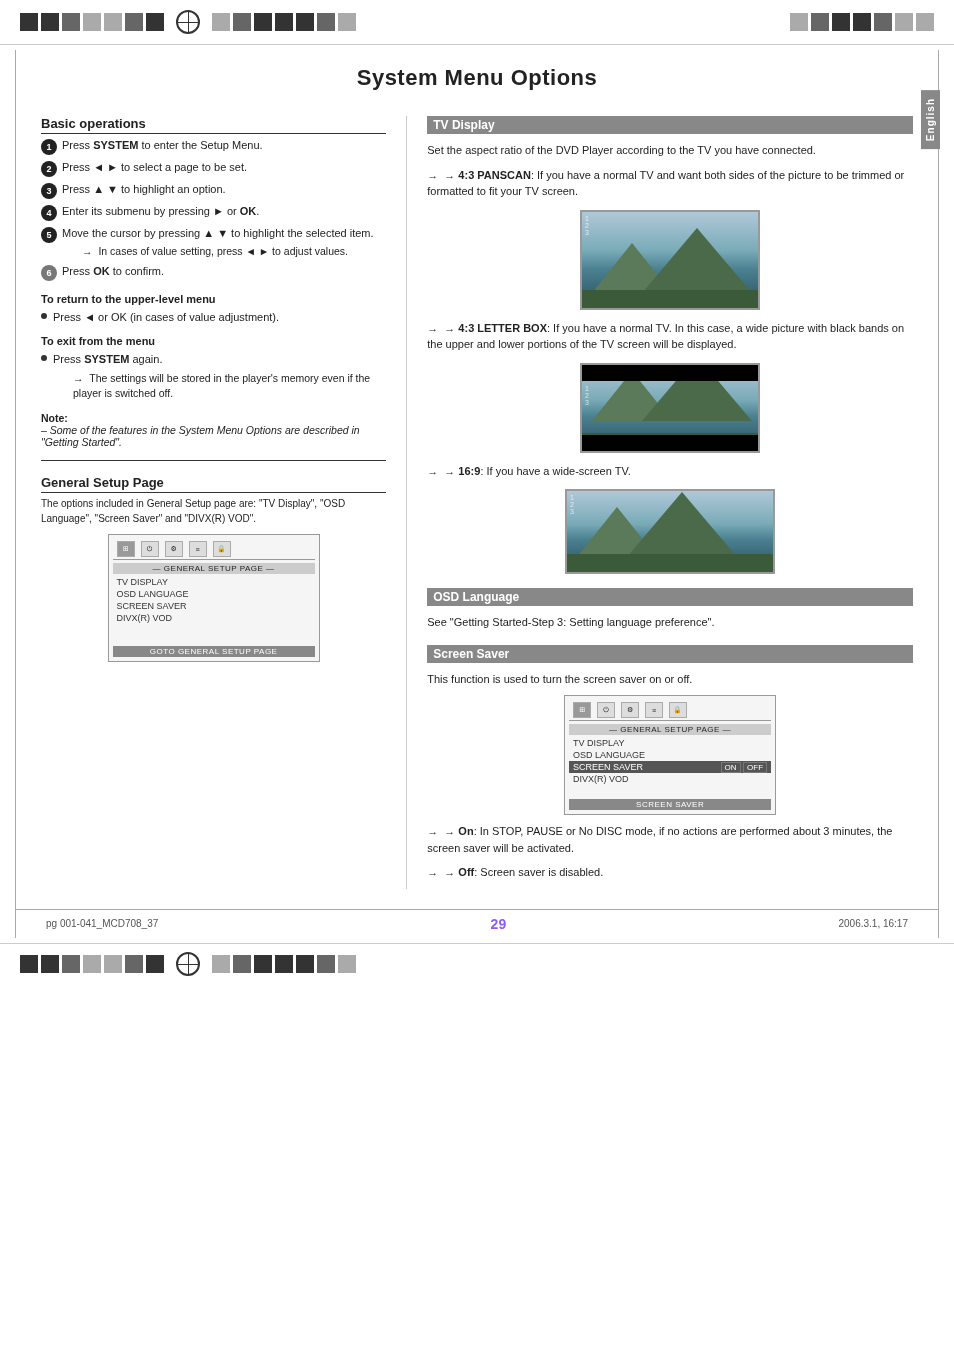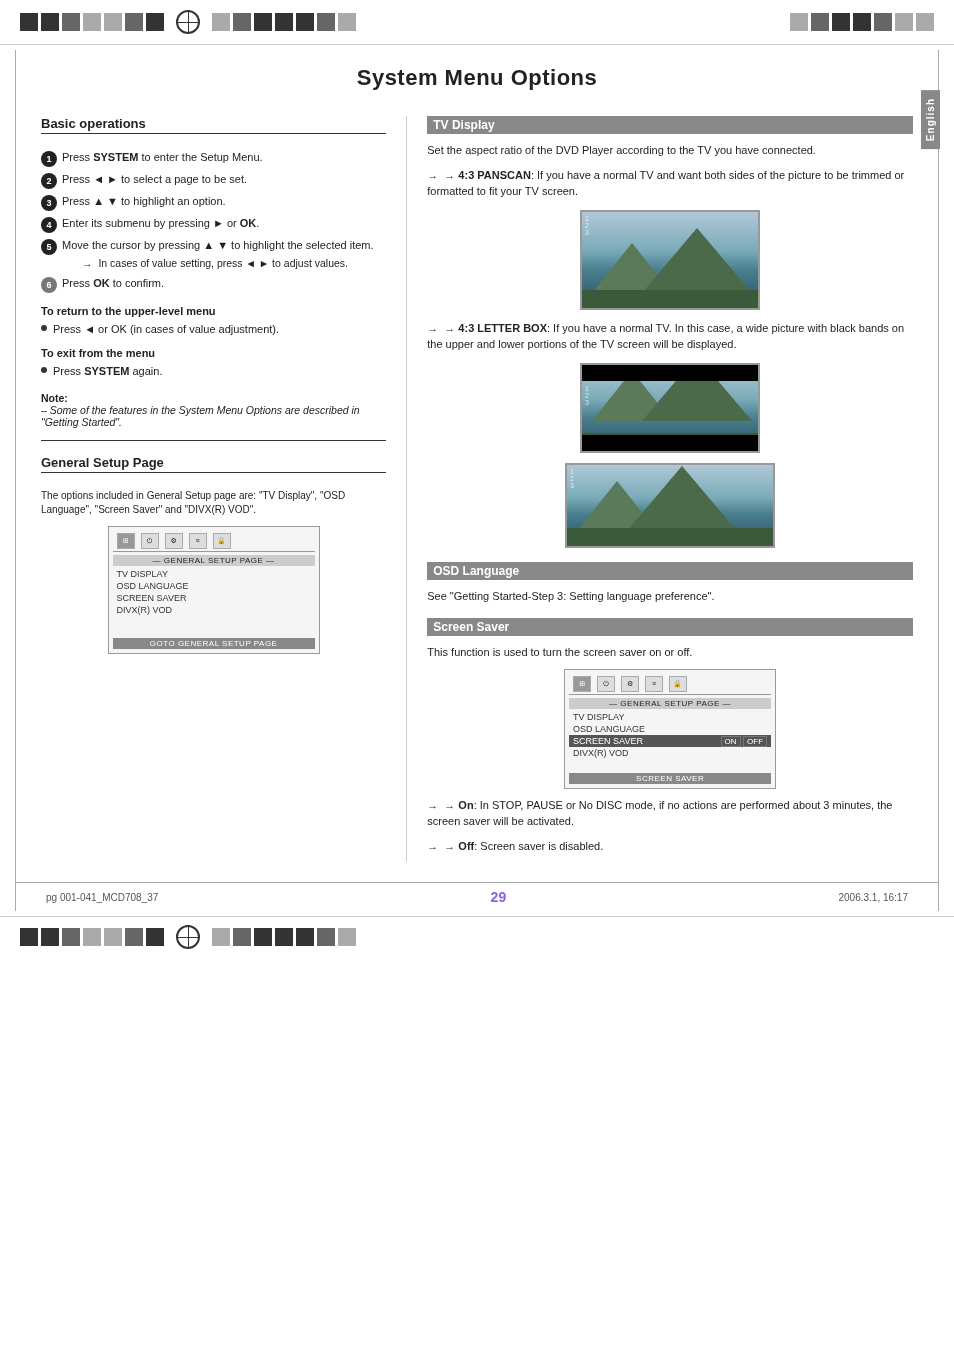--- a/index.html
+++ b/index.html
@@ -113,21 +113,21 @@
       font-weight: bold;
       padding: 15px 0 15px 0;
       letter-spacing: 0.5px;
     }
 
     
     .section-header {
       font-size: 13px;
       font-weight: bold;
       border-bottom: 1.5px solid #333;
-      margin-bottom: 16px;
+      margin-bottom: 4px;
       padding-bottom: 2px;
     }
 
     .section-header-box {
       font-size: 12px;
       font-weight: bold;
       background: #888;
       color: #fff;
       padding: 2px 6px;
       margin-bottom: 8px;
@@ -481,20 +481,23 @@
           <span>Press ◄ or OK (in cases of value adjustment).</span>
         </li>
       </ul>
 
       <div class="sub-header">To exit from the menu</div>
       <ul class="bullet-list">
         <li>
           <div class="bullet-dot"></div>
           <div>
             <div>Press <strong>SYSTEM</strong> again.</div>
+            <div class="arrow-note">
+              <span class="arrow-sym">→</span> The settings will be stored in the player's memory even if the player is switched off.
+            </div>
           </div>
         </li>
       </ul>
 
       <div class="note-section">
         <span class="note-label">Note:</span><br>
         <span>– Some of the features in the System Menu Options are described in "Getting Started".</span>
       </div>
 
       <hr class="section-divider">
@@ -545,20 +548,23 @@
         </p>
 
         
         <div class="tv-image letterbox">
           <div class="tv-numbers" style="top:20px;">1<br>2<br>3</div>
           <div class="mountain" style="bottom:30px;"></div>
           <div class="mountain2" style="bottom:30px;"></div>
           <div class="ground"></div>
         </div>
 
+        <p class="right-para" style="margin-top:8px;">
+          <span class="arrow-sym">→</span> <strong>→ 16:9</strong><span>: If you have a wide-screen TV.</span>
+        </p>
 
         
         <div class="tv-image widescreen">
           <div class="tv-numbers">1<br>2<br>3</div>
           <div class="mountain"></div>
           <div class="mountain2"></div>
           <div class="ground"></div>
         </div>
       </div>
 

